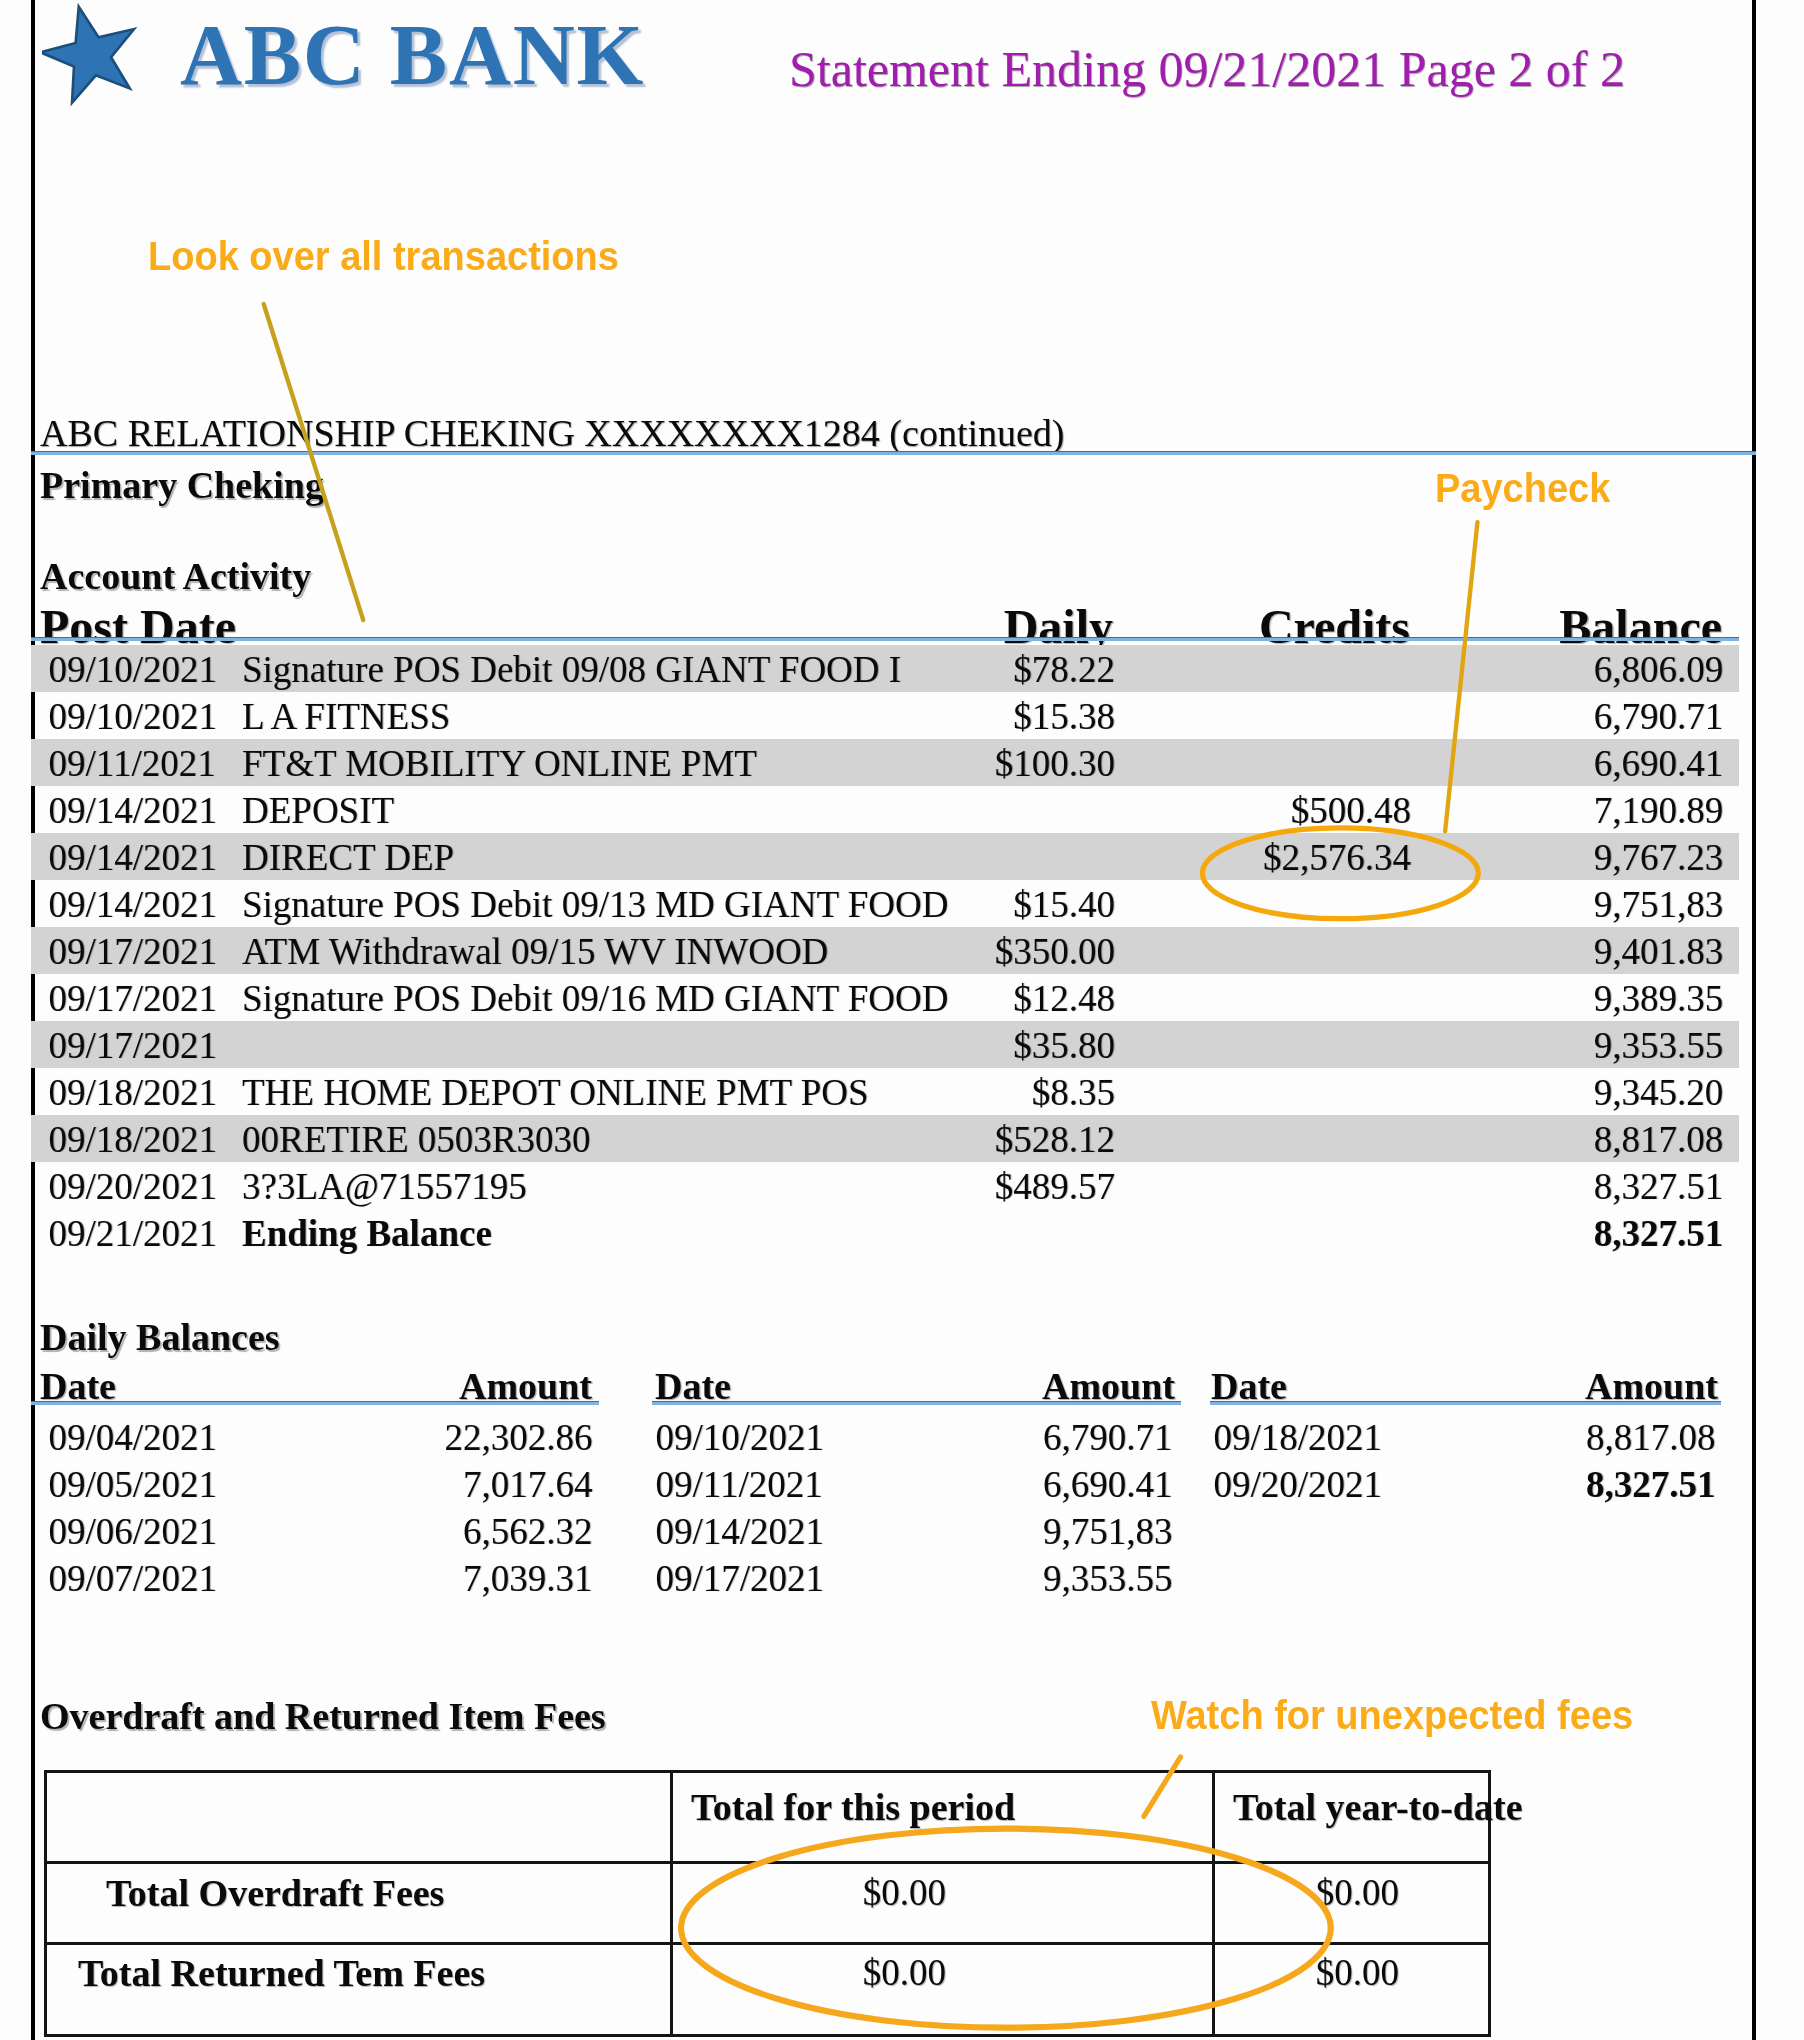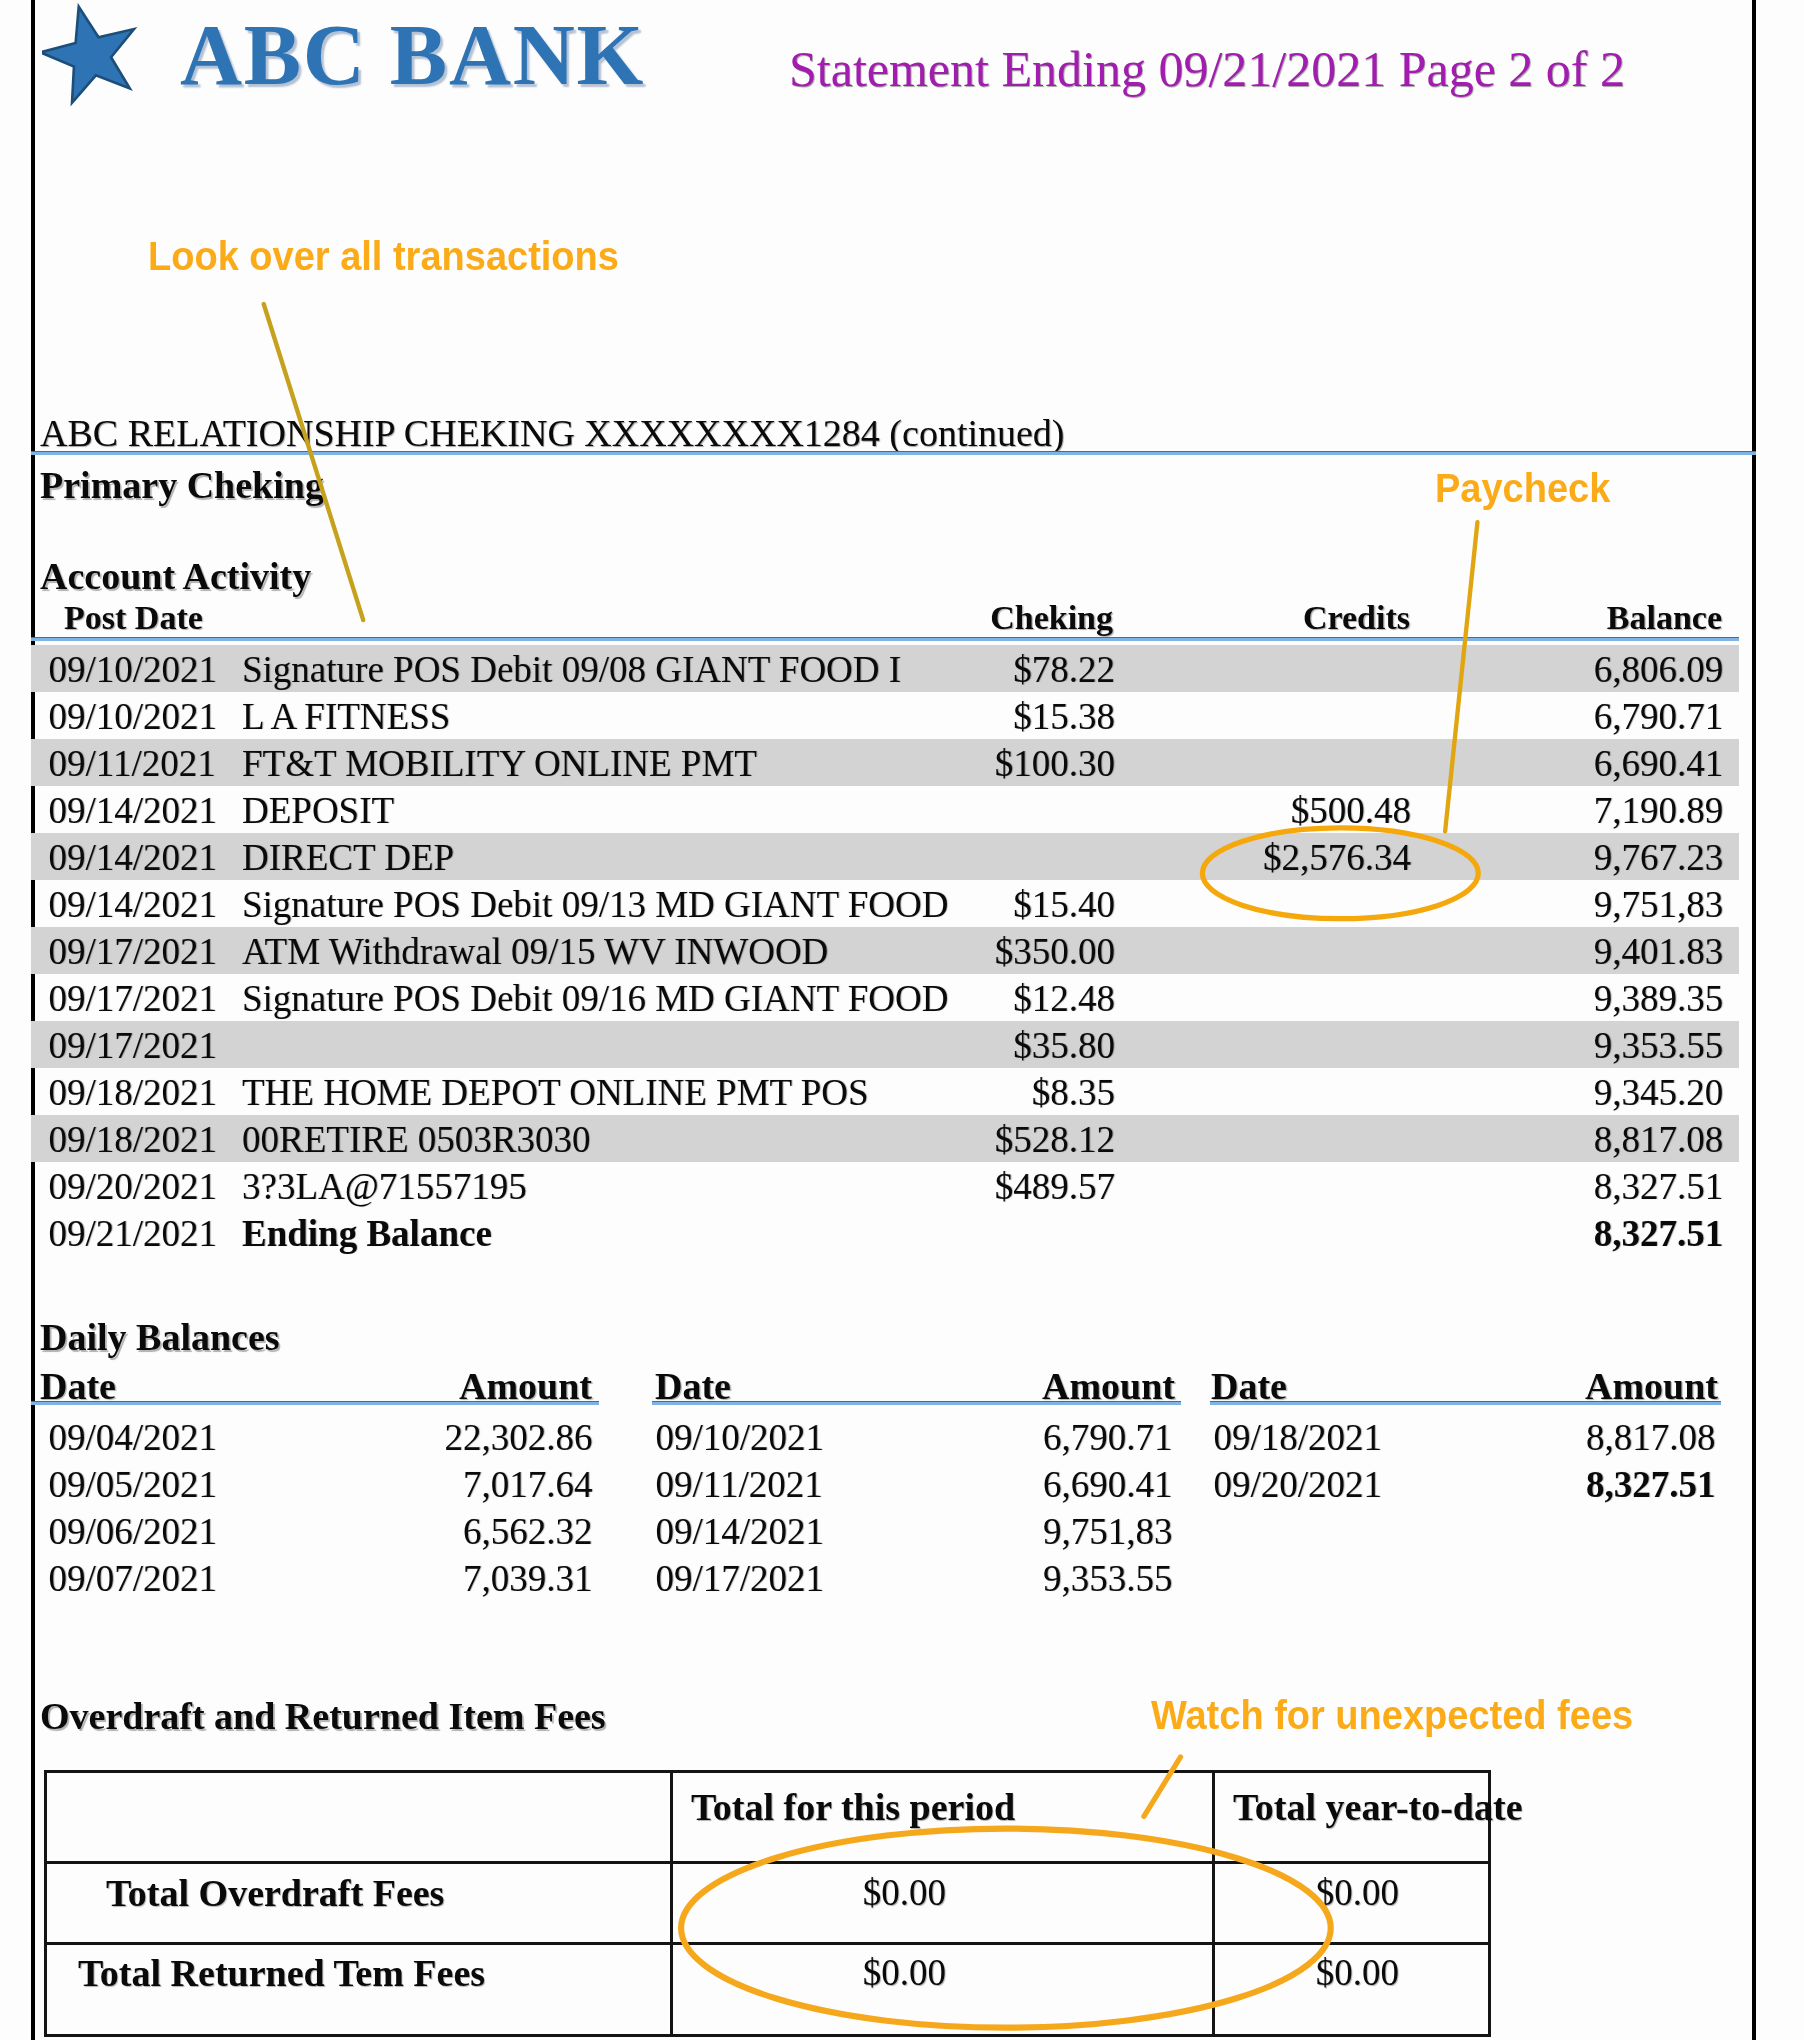--- a/index.html
+++ b/index.html
@@ -30,21 +30,21 @@
   .note-fees { left:1151px; top:1693px; }
 
   .section-heading { left:40px; top:411px; font-size:38px; text-shadow:0.9px 0.9px 0.9px rgba(0,0,0,0.35); white-space:nowrap; }
   .blue-rule { position:absolute; height:3.5px; background:#7eb3e3; border-top:1.7px solid #2e74b5; }
   .rule-section { left:31px; top:451px; width:1725px; }
   .rule-activity-header { left:31px; top:637px; width:1708px; }
 
   .subheading { left:40px; top:463px; font-size:38px; font-weight:bold; text-shadow:1.7px 1.7px 0.9px rgba(0,0,0,0.3); }
   .activity-title { left:40px; top:554px; font-size:38px; font-weight:bold; text-shadow:1.7px 1.7px 0.9px rgba(0,0,0,0.3); }
 
-  .col-head { position:absolute; top:599px; font-size:34px; font-weight:bold; text-shadow:1.3px 1.3px 0.9px rgba(0,0,0,0.3);margin-left:24px; }
+  .col-head { position:absolute; top:599px; font-size:48px; font-weight:bold; text-shadow:1.3px 1.3px 0.9px rgba(0,0,0,0.3); }
   .ch-postdate { left:40px; }
   .ch-debits  { right:691px; }
   .ch-credits { right:394px; }
   .ch-balance { right:82px; }
 
   .aa-rows { left:31px; top:645px; width:1708px; position:absolute; }
   .aa-row { position:relative; height:47px; width:100%; }
   .aa-row.shaded { background:#d3d3d3; }
   .cell { position:absolute; top:50%; transform:translateY(-50%); font-size:37px; white-space:nowrap; text-shadow:0.9px 0.9px 0.9px rgba(0,0,0,0.3); }
   .c-date { left:17.5px; }
@@ -109,21 +109,21 @@
   <div class="abs note note-transactions">Look over all transactions</div>
   <div class="abs note note-paycheck">Paycheck</div>
   <div class="abs note note-fees">Watch for unexpected fees</div>
 
   <div class="abs section-heading">ABC RELATIONSHIP CHEKING XXXXXXXX1284 (continued)</div>
   <div class="blue-rule rule-section"></div>
   <div class="abs subheading">Primary Cheking</div>
 
   <div class="abs activity-title">Account Activity</div>
   <div class="col-head ch-postdate">Post Date</div>
-  <div class="col-head ch-debits">Cheking</div>
+  <div class="col-head ch-debits">Daily</div>
   <div class="col-head ch-credits">Credits</div>
   <div class="col-head ch-balance">Balance</div>
   <div class="blue-rule rule-activity-header"></div>
   <div class="aa-rows">
       <div class="aa-row shaded">
         <span class="cell c-date">09/10/2021</span>
         <span class="cell c-desc">Signature POS Debit 09/08 GIANT FOOD I</span>
         <span class="cell c-debit">$78.22</span>
         <span class="cell c-credit"></span>
         <span class="cell c-balance">6,806.09</span>

